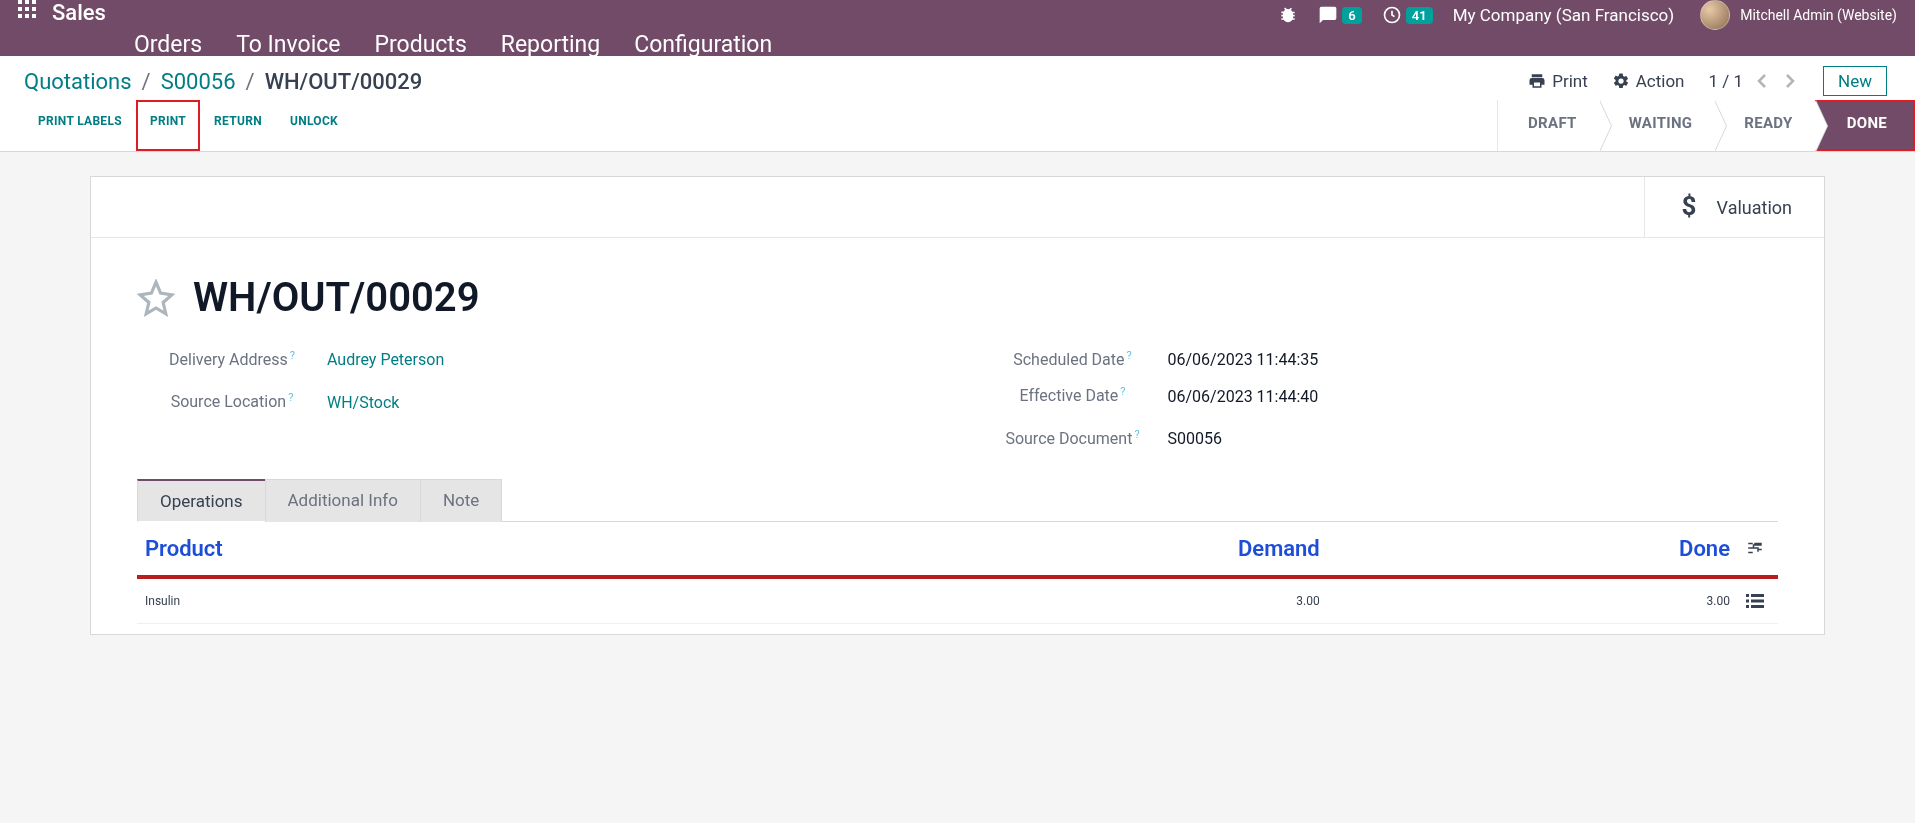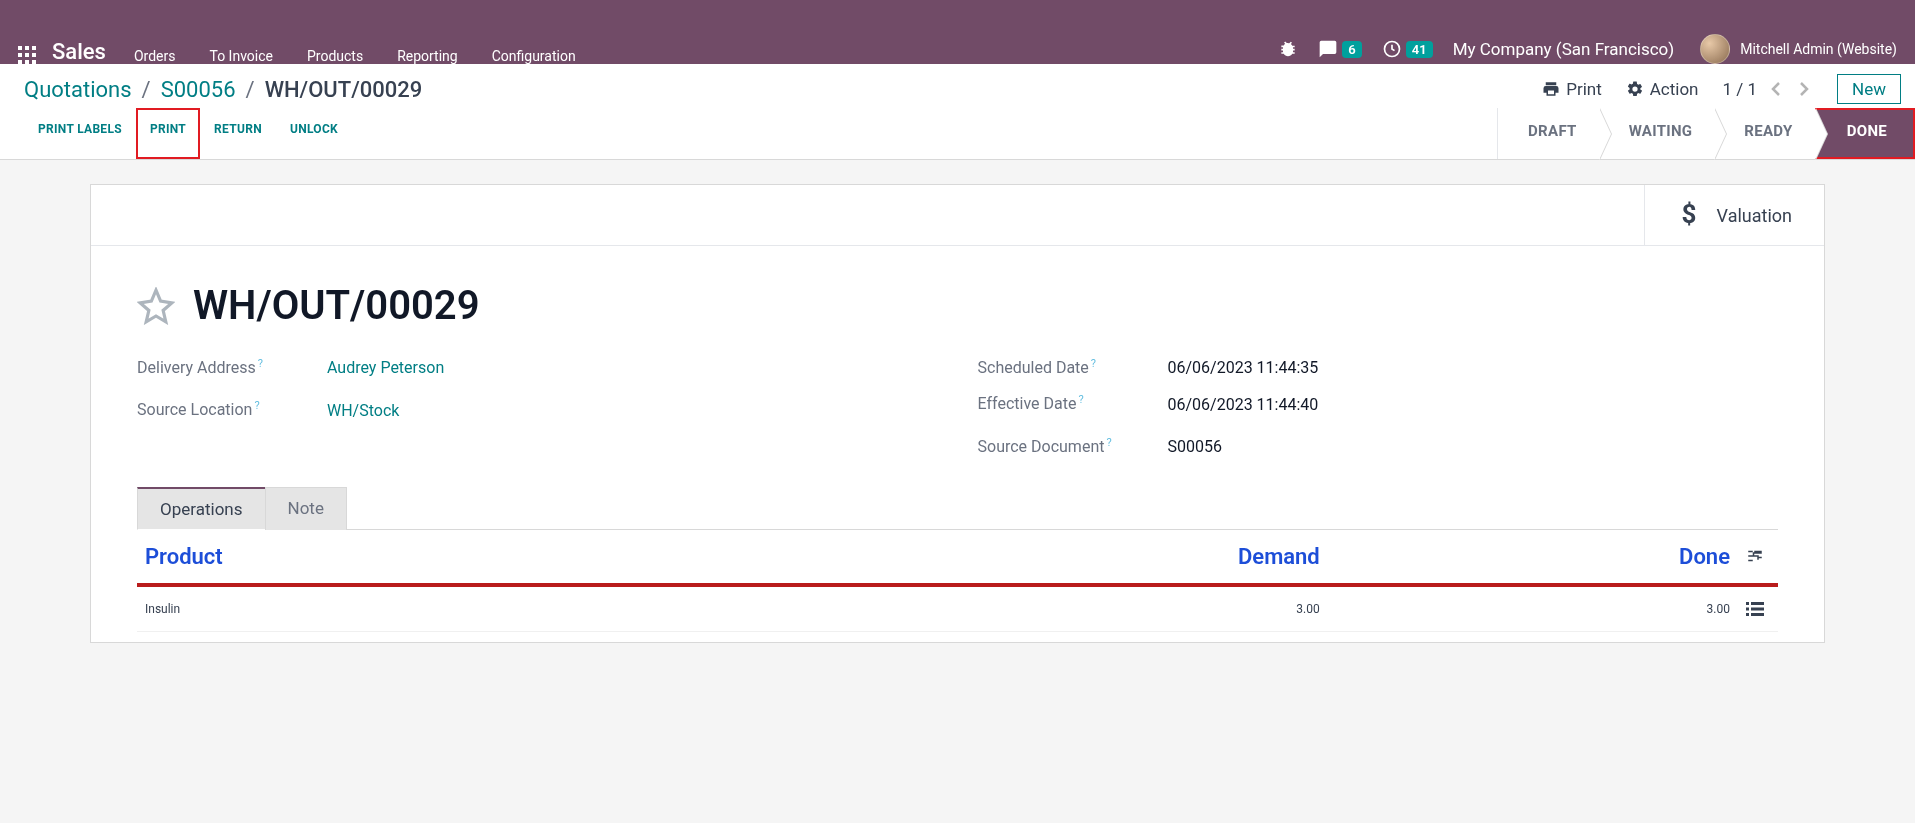--- a/index.html
+++ b/index.html
@@ -7,40 +7,41 @@
     font-family: -apple-system, BlinkMacSystemFont, "Segoe UI", Roboto, "Helvetica Neue", Arial, sans-serif;
     background: #f5f5f5;
     color: #374151;
     font-size: 15px;
     overflow-x: hidden;
   }
   
   .topbar {
     background: #714b67;
     color: #fff;
-    height: 64px;
-    display: flex;
-    align-items: flex-end;
+    height: 56px;
+    display: flex;
+    align-items: flex-start;
     padding: 0 18px;
   }
   .topbar .apps {
     margin-right: 16px;
     display: flex;
     align-items: center;
     cursor: pointer;
   }
   .topbar .brand {
     font-size: 22px;
     font-weight: 500;
     margin-right: 28px;
   }
   .topbar .menu-item {
-    font-size: 14px;
+    font-size: 23px;
     margin-right: 34px;
     cursor: pointer;
+    margin-top: 31px;
   }
   .topbar .spacer { flex: 1; }
   .topbar .sys { display: flex; align-items: center; }
   .topbar .sys-item { margin-right: 20px; display: flex; align-items: center; cursor: pointer; }
   .badge-teal {
     background: #00A09D;
     color: #fff;
     font-size: 13px;
     font-weight: 600;
     border-radius: 4px;
@@ -54,21 +55,21 @@
     margin-right: 10px;
   }
   .company-name { font-size: 17px; margin-right: 26px; }
   .user-name { font-size: 14px; }
 
   
   .controlbar {
     background: #fff;
     display: flex;
     align-items: center;
-    padding: 10px 14px 4px 24px;
+    padding: 10px 28px 4px 24px;
   }
   .breadcrumb { display: flex; align-items: baseline; font-size: 22px; }
   .breadcrumb a { color: #017e84; text-decoration: none; cursor: pointer; }
   .breadcrumb .sep { color: #6b7280; margin: 0 10px; font-size: 22px; }
   .breadcrumb .current { color: #374151; font-weight: 500; }
   .controlbar .spacer { flex: 1; }
   .cp-right { display: flex; align-items: center; gap: 24px; }
   .cp-btn { color: #374151; cursor: pointer; display: inline-flex; align-items: center; gap: 6px; font-size: 17px; }
   .pager { display: flex; align-items: center; gap: 10px; font-size: 17px; color: #374151; }
   .pager-arrow { color: #b4b4b4; cursor: pointer; font-size: 16px; padding: 4px; }
@@ -167,21 +168,21 @@
   .title-row { display: flex; align-items: center; gap: 18px; margin-bottom: 28px; }
   .star { color: #adb5bd; cursor: pointer; }
   .doc-title { font-size: 40px; font-weight: 600; color: #111827; }
   .field-grid {
     display: grid;
     grid-template-columns: 1fr 1fr;
     column-gap: 40px;
     row-gap: 18px;
     margin-bottom: 30px;
   }
-  .field-row { display: flex; align-items: baseline; }
+  .field-row { display: flex; align-items: baseline; text-align: center; }
   .field-label { width: 190px; color: #6b7280; font-size: 16px; position: relative; }
   .help-q { color: #66bfe0; font-size: 11px; vertical-align: super; margin-left: 2px; }
   .field-val { font-size: 16px; color: #111827; }
   .field-val.link { color: #017e84; cursor: pointer; }
   .tabs {
     display: flex;
     border-bottom: 1px solid #d8d8d8;
   }
   .tab {
     border: 1px solid #d8d8d8;
@@ -374,20 +375,21 @@
           </div>
           <div class="field-row" style="margin-top:22px">
             <div class="field-label"><span>Source Document</span><span class="help-q">?</span></div>
             <div class="field-val">S00056</div>
           </div>
         </div>
       </div>
 
       <div class="tabs">
         <div class="tab active">Operations</div>
+        <div class="tab">Additional Info</div>
         <div class="tab">Note</div>
       </div>
 
       <table class="ops">
         <thead>
           <tr>
             <th>Product</th>
             <th class="right" style="width:25%">Demand</th>
             <th class="right" style="width:25%">Done</th>
             <th class="settings-col">

